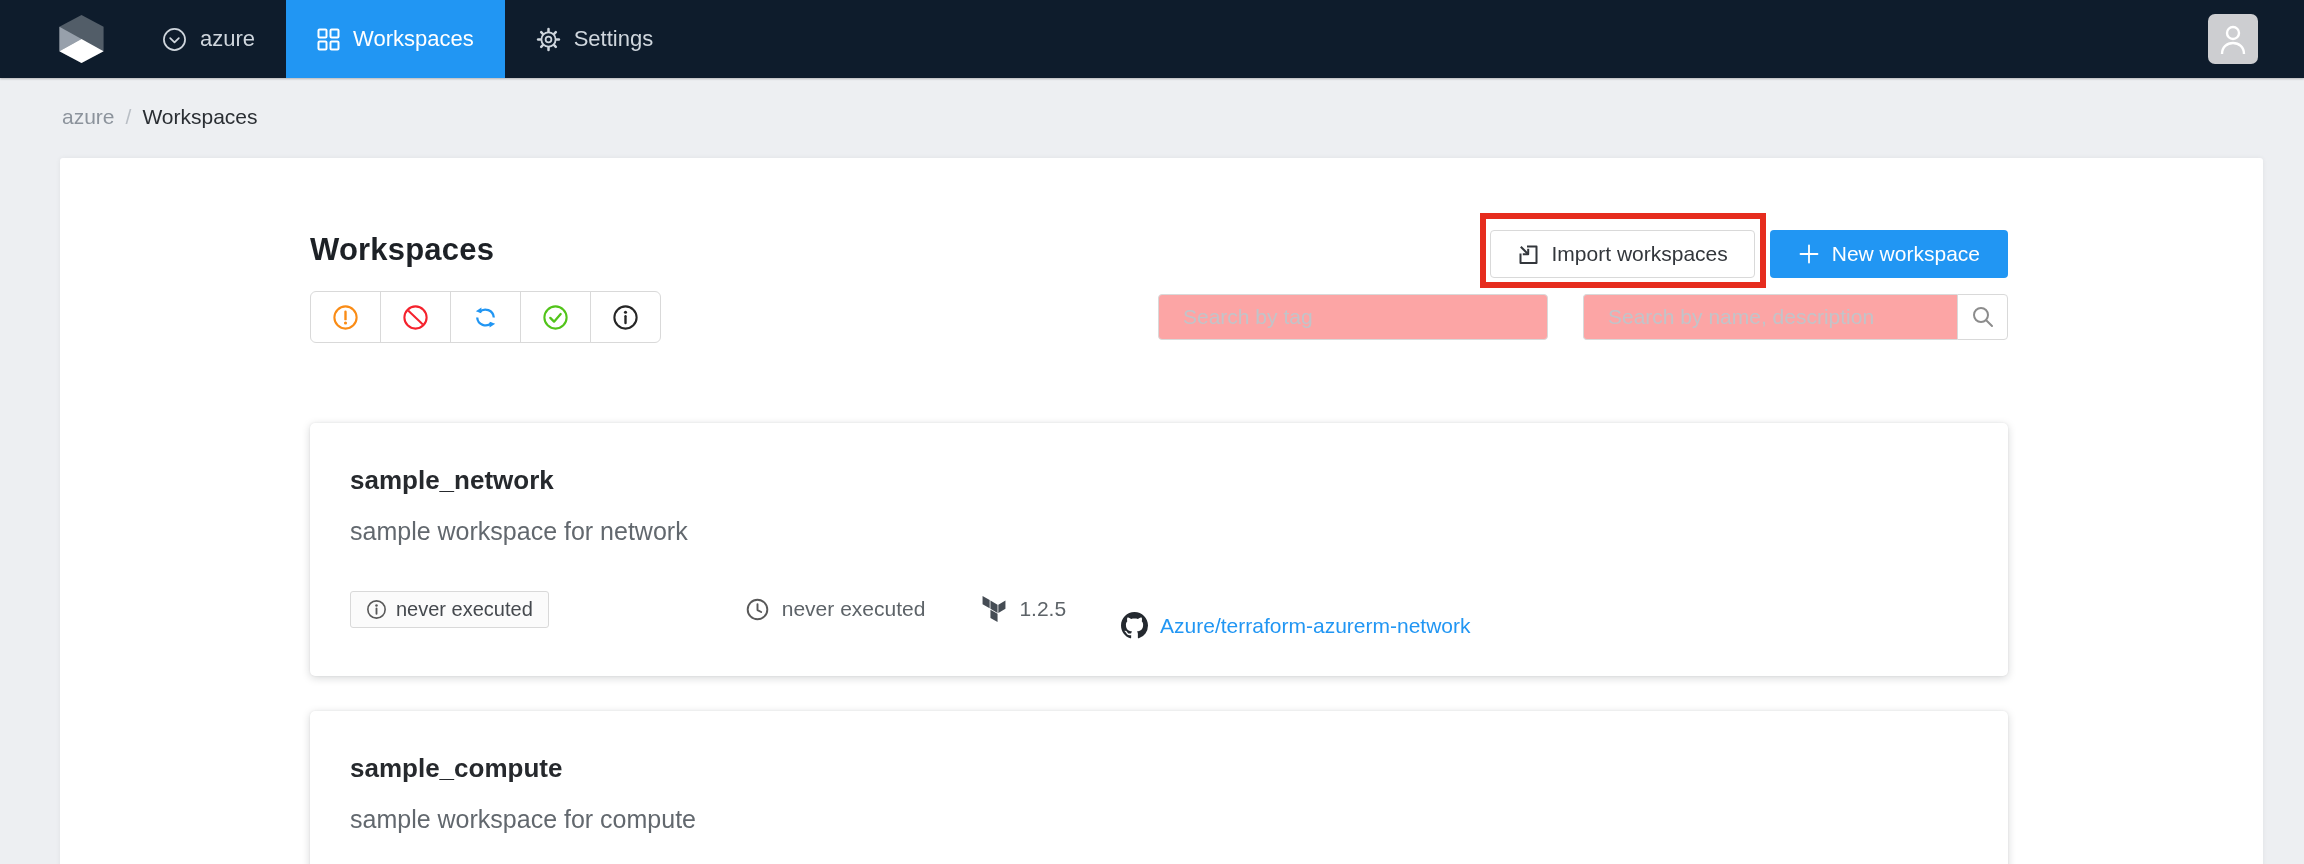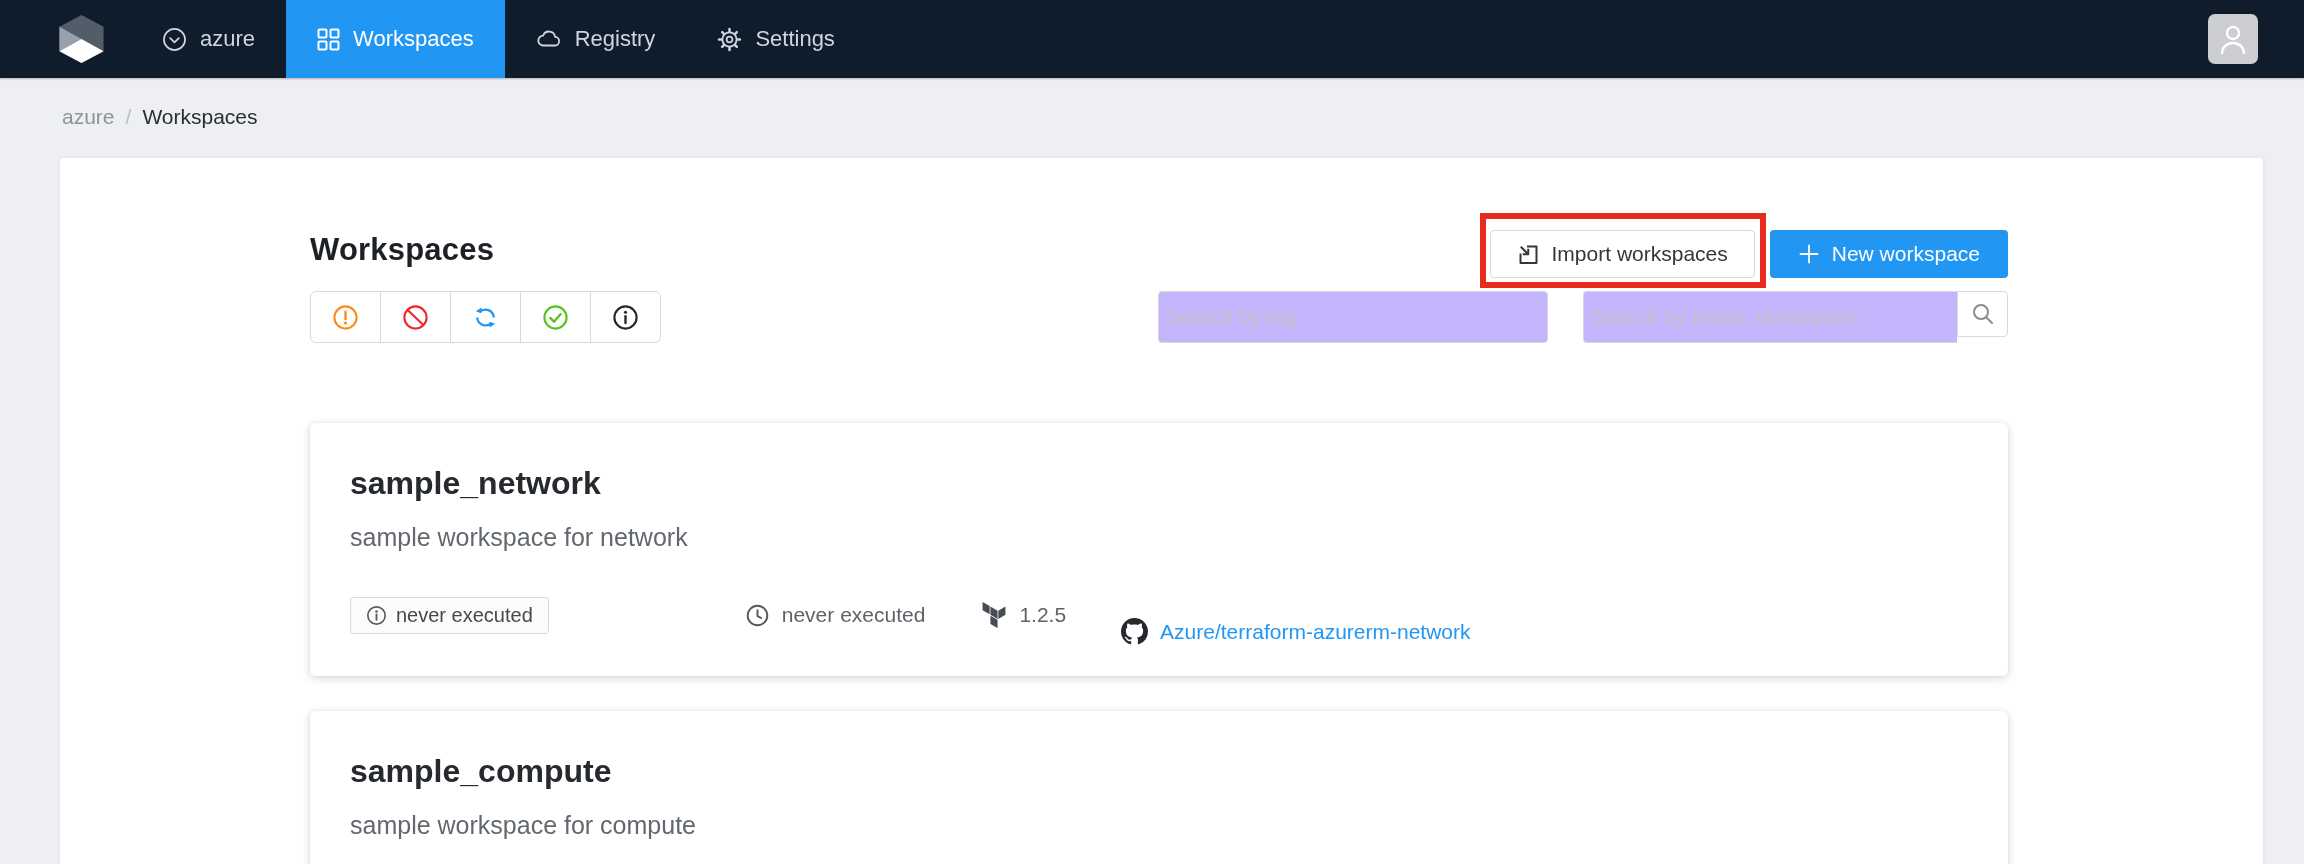--- a/index.html
+++ b/index.html
@@ -57,40 +57,40 @@
   .tools-row { display:flex; justify-content:space-between; align-items:center; margin-top:13px; }
   .filter-group { display:inline-flex; }
   .filter-btn {
     width:71px; height:52px; background:#fff; border:1px solid #d9d9d9;
     display:flex; align-items:center; justify-content:center; cursor:pointer; margin-left:-1px;
   }
   .filter-btn:first-child { margin-left:0; border-radius:6px 0 0 6px; }
   .filter-btn:last-child { border-radius:0 6px 6px 0; }
   .search-cluster { display:flex; gap:35px; }
   .input {
-    height:52px; border:1px solid #d9d9d9; border-radius:4px; padding:0 8px;
-    font-size:21px; color:#33373c; font-family:"Liberation Sans", sans-serif; outline:none; background:#c4b5fd;
+    height:46px; border:1px solid #d9d9d9; border-radius:4px; padding:0 24px;
+    font-size:21px; color:#33373c; font-family:"Liberation Sans", sans-serif; outline:none; background:#fca5a5;
   }
   .input::placeholder { color:#c1c4c9; }
   .input-tag { width:390px; }
   .name-group { display:flex; }
   .input-name { width:374px; border-radius:4px 0 0 4px; border-right:none; }
   .search-addon {
     width:51px; height:46px; border:1px solid #d9d9d9; border-radius:0 4px 4px 0;
     background:#fff; display:flex; align-items:center; justify-content:center; cursor:pointer;
   }
   
   .cards { margin-top:80px; }
   .card {
     background:#fff; border-radius:5px; padding:42px 40px;
     box-shadow:0 2px 9px rgba(18,23,30,.17), 0 0 2px rgba(0,0,0,.08);
     height:253px; cursor:pointer;
   }
   .card + .card { margin-top:35px; }
-  .ws-name { font-size:32px; font-weight:700; color:#26292d; }
+  .ws-name { font-size:26px; font-weight:700; color:#26292d; }
   .ws-desc { margin-top:21px; font-size:25px; color:#62686e; }
   .meta-row { margin-top:33px; display:flex; align-items:center; }
   .badge {
     display:inline-flex; align-items:center; gap:9px; height:37px; padding:0 15px;
     border:1px solid #d9d9d9; background:#fbfbfb; border-radius:3px;
     font-size:20px; color:#45494e;
   }
   .meta-item { display:flex; align-items:center; gap:12px; font-size:21px; color:#5d6368; }
   .mi-clock { margin-left:196px; }
   .mi-tf { margin-left:56px; }
@@ -121,28 +121,20 @@
     <div class="nav-item active">
       <span class="nicon">
         <svg width="23" height="23" viewBox="0 0 23 23" fill="none" stroke="#ffffff" stroke-width="2">
           <rect x="1.5" y="1.5" width="8" height="8" rx="1"></rect>
           <rect x="13.5" y="1.5" width="8" height="8" rx="1"></rect>
           <rect x="1.5" y="13.5" width="8" height="8" rx="1"></rect>
           <rect x="13.5" y="13.5" width="8" height="8" rx="1"></rect>
         </svg>
       </span>
       <span>Workspaces</span>
-    </div>
-    <div class="nav-item">
-      <span class="nicon">
-        <svg width="26" height="26" viewBox="0 0 26 26" fill="none" stroke="#cfd6dd" stroke-width="1.8">
-          <path d="M7.3 19.5h11.2a4.3 4.3 0 0 0 .6-8.6 6.2 6.2 0 0 0-12-1.2 4.9 4.9 0 0 0 .2 9.8z" stroke-linejoin="round"></path>
-        </svg>
-      </span>
-      <span>Registry</span>
     </div>
     <div class="nav-item">
       <span class="nicon">
         <svg width="25" height="25" viewBox="0 0 26 26" fill="none" stroke="#cfd6dd">
           <circle cx="13" cy="13" r="7.4" stroke-width="1.9"></circle>
           <circle cx="13" cy="13" r="3" stroke-width="1.8"></circle>
           <g stroke-width="2.6" stroke-linecap="round">
             <line x1="13" y1="2.2" x2="13" y2="4.6"></line>
               <line x1="13" y1="21.4" x2="13" y2="23.8"></line>
             <line x1="2.2" y1="13" x2="4.6" y2="13"></line>

